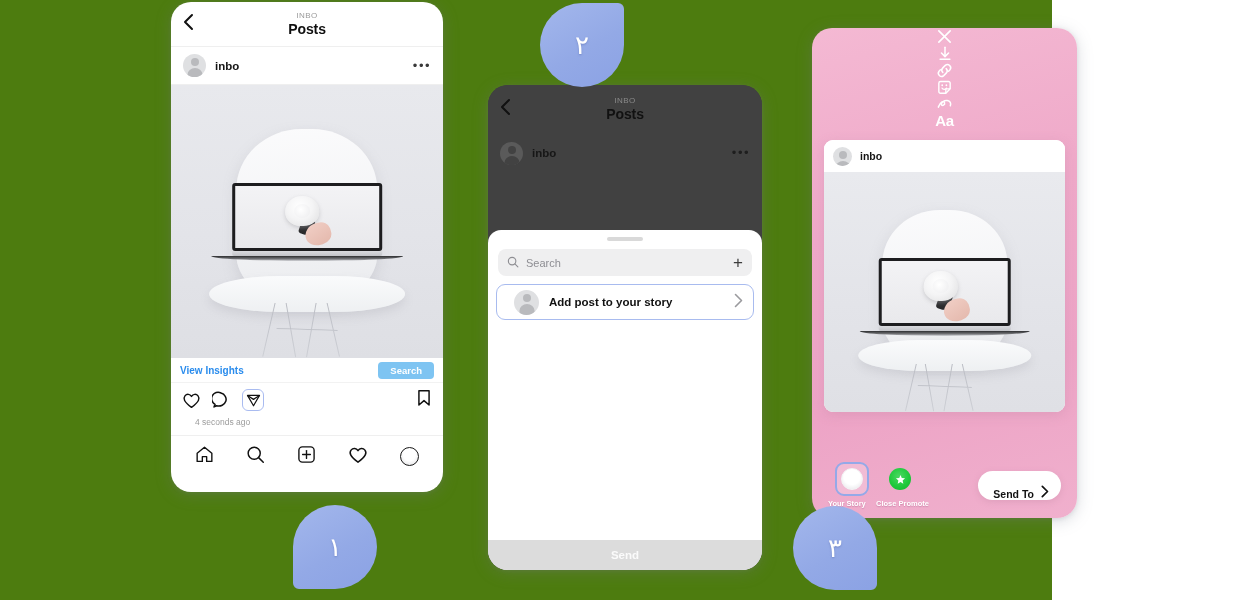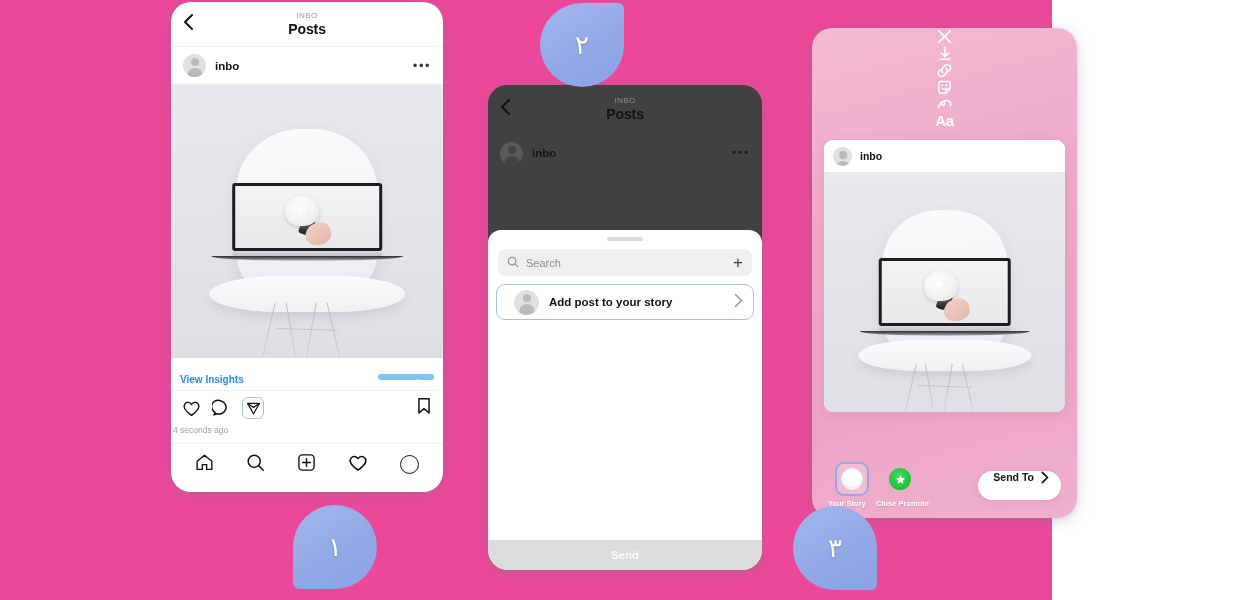--- a/index.html
+++ b/index.html
@@ -2,21 +2,21 @@
 <html><head>
 <meta charset="utf-8">
 <style>
   * { box-sizing: border-box; margin: 0; padding: 0; }
   html, body {
     width: 1250px; height: 600px;
     background: #ffffff;
     font-family: "Liberation Sans", sans-serif;
     overflow: hidden;
   }
-  .stage { position: relative; width: 1052px; height: 600px; background: #ec4899; }
+  .stage { position: relative; width: 1052px; height: 600px; background: #4d7c0f; }
 
   
   .phone {
     position: absolute;
     background: #fff;
     border-radius: 20px;
     overflow: hidden;
     box-shadow: 0 3px 16px rgba(120,125,140,.28), 0 1px 4px rgba(120,125,140,.18);
   }
 
@@ -94,36 +94,36 @@
   .stem { position:absolute; left:45%; top:52%; width: 13px; height: 16px;
           background:#2a2a2c; border-radius: 40% 10% 50% 20%; transform: rotate(20deg); }
   .kbd { height: 5px; background: linear-gradient(180deg,#d9dade,#c2c3c8);
          border-radius: 0 0 2px 2px; }
   .base { height: 5px; margin: 0 -14%; width: 128%;
           background: linear-gradient(180deg,#2d2e30 0%,#77787c 60%,#d8d9dd 100%);
           border-radius: 0 0 50% 50% / 0 0 100% 100%; }
 
   
   .p1-insights {
-    height: 25px; display: flex; justify-content: space-between;
-    padding: 16px 9px; border-bottom: 1px solid #f2f2f2;
+    height: 25px; display: flex; align-items: center; justify-content: space-between;
+    padding: 0 9px; border-bottom: 1px solid #f2f2f2;
   }
   .insights-link { font-size: 10px; font-weight: 700; color: #2a8ced; }
   .promote-btn {
     background: #7ec4f2; color: #fff; font-size: 9.5px; font-weight: 700;
     padding: 3px 12px; border-radius: 4px; border: none;
   }
 
   
   .p1-actions { height: 34px; display: flex; align-items: center; padding: 0 9px; position: relative; }
   .act { width: 22px; height: 22px; display:flex; align-items:center; justify-content:center; margin-right: 8px; }
   .act.share { border: 1.6px solid #a9bbf0; border-radius: 6px; background:#fff; margin-left:2px; }
   .bookmark { position:absolute; right: 12px; top: 50%; transform: translateY(-50%); }
 
-  .p1-time { font-size: 8.5px; color: #9c9c9c; padding: 0 2px 8px; }
+  .p1-time { font-size: 8.5px; color: #9c9c9c; padding: 0 24px 8px; }
 
   .p1-tab {
     border-top: 1px solid #efefef; height: 42px;
     display: flex; align-items: center; justify-content: space-around; padding: 0 8px;
   }
   .tabavatar { width: 19px; height: 19px; border-radius: 50%; border: 1.4px solid #1a1a1a;
                background: radial-gradient(circle at 50% 40%, #fff 0%, #fff 45%, #dcdcdf 100%); }
 
   
   #phone2 { left: 488px; top: 85px; width: 274px; height: 485px; background: #3f3f3f; }
@@ -189,21 +189,21 @@
   .dest-icon-wrap.sel { border: 2px solid #94a9e8; background: rgba(255,255,255,.22); }
   .ys-circle { width: 22px; height: 22px; border-radius: 50%; border: 1.5px solid #f3f3f5;
                background: radial-gradient(circle at 50% 38%, #fff 0%, #fff 50%, #e2e2e6 100%); }
   .cf-circle { width: 22px; height: 22px; border-radius: 50%;
                background: radial-gradient(circle at 46% 38%, #4bd862 0%, #20c93c 55%, #11b42c 100%);
                display:flex; align-items:center; justify-content:center; }
   .dest-label { font-size: 7.5px; color: #fff; font-weight: 700; margin-top: 3px;
                 text-shadow: 0 1px 1px rgba(180,110,150,.5); white-space: nowrap; }
   .sendto {
     margin-left: auto; background: #fff; border-radius: 17px; height: 29px;
-    display: flex; align-items: flex-start; padding: 0 12px 0 15px; gap: 7px;
+    display: flex; align-items: flex-end; padding: 0 12px 0 15px; gap: 7px;
     box-shadow: 0 2px 6px rgba(190,130,160,.32);
   }
   .sendto span { font-size: 10.5px; font-weight: 700; color: #121212; }
 
   
   .pin {
     position: absolute; width: 84px; height: 84px;
     background: linear-gradient(150deg,#a3b7ec 0%,#93a9e6 55%,#8ba2e4 100%);
     display: flex; align-items: center; justify-content: center;
     font-size: 26px; color: #fff; font-weight: 400;

